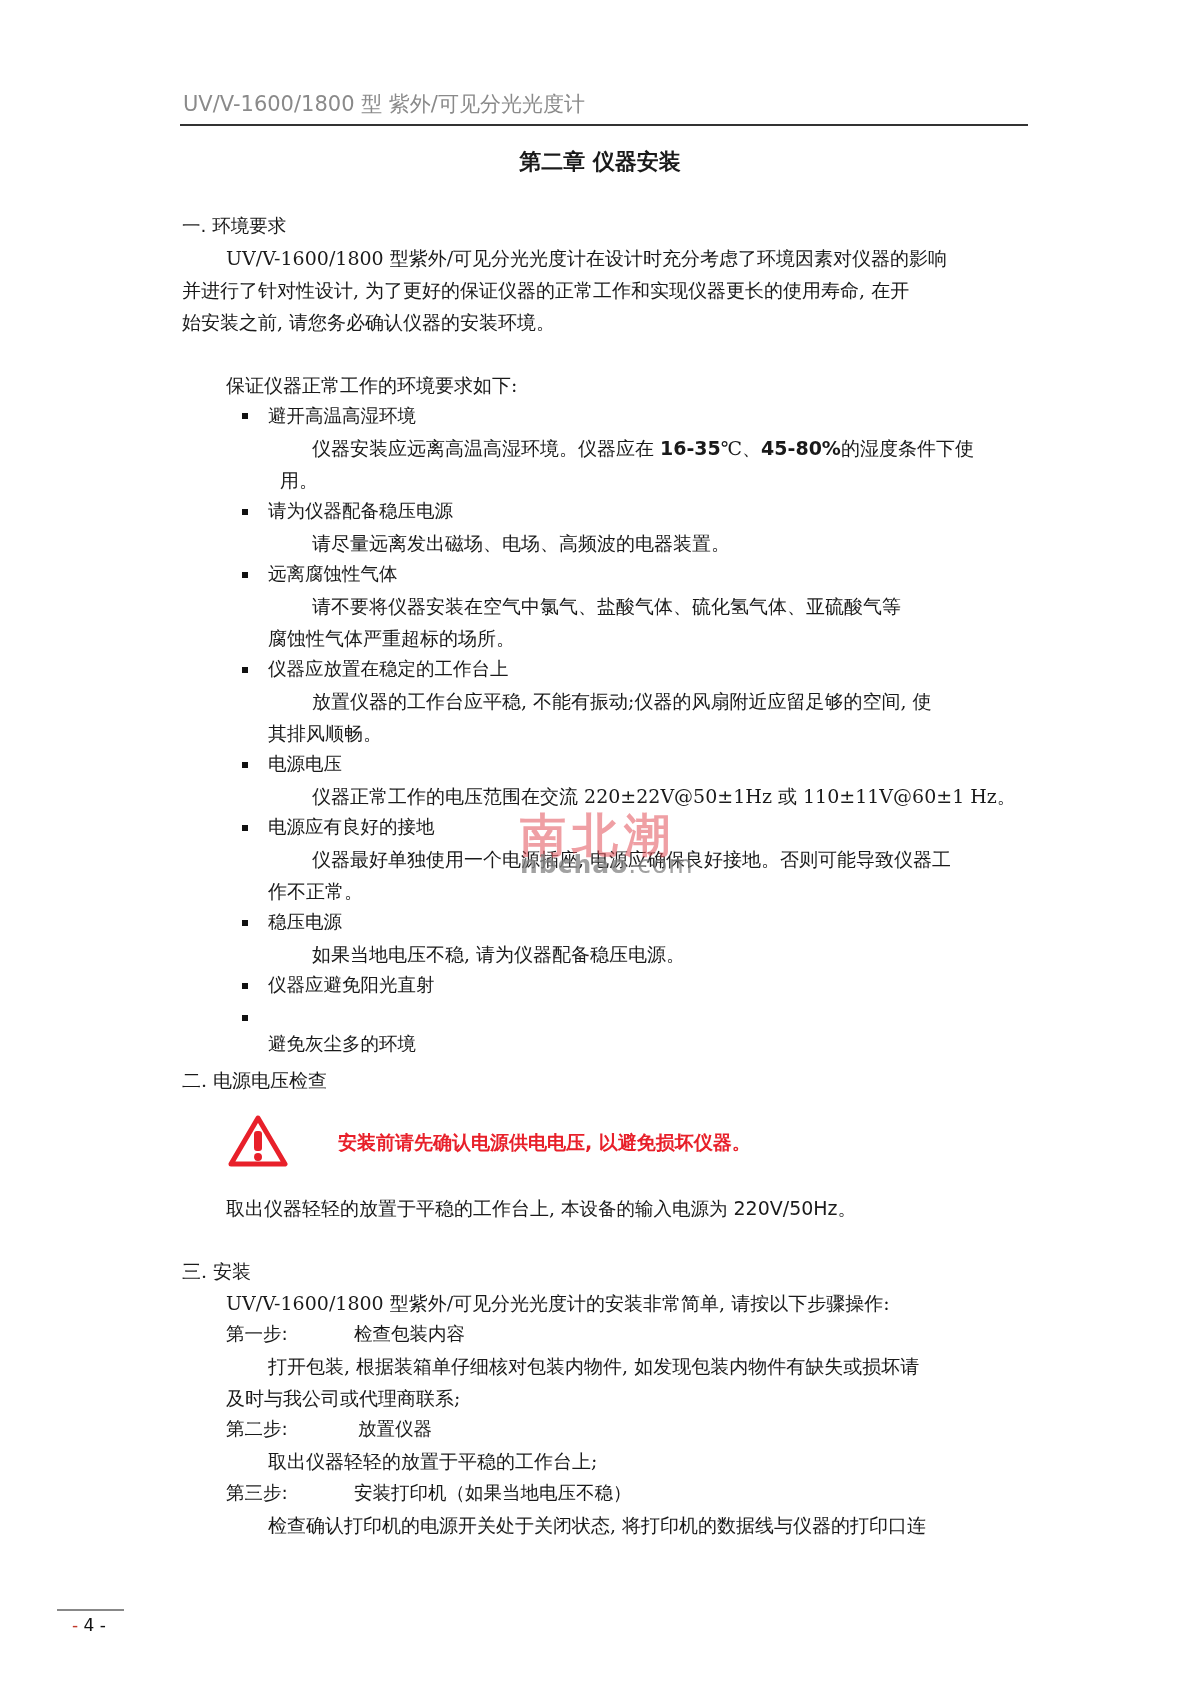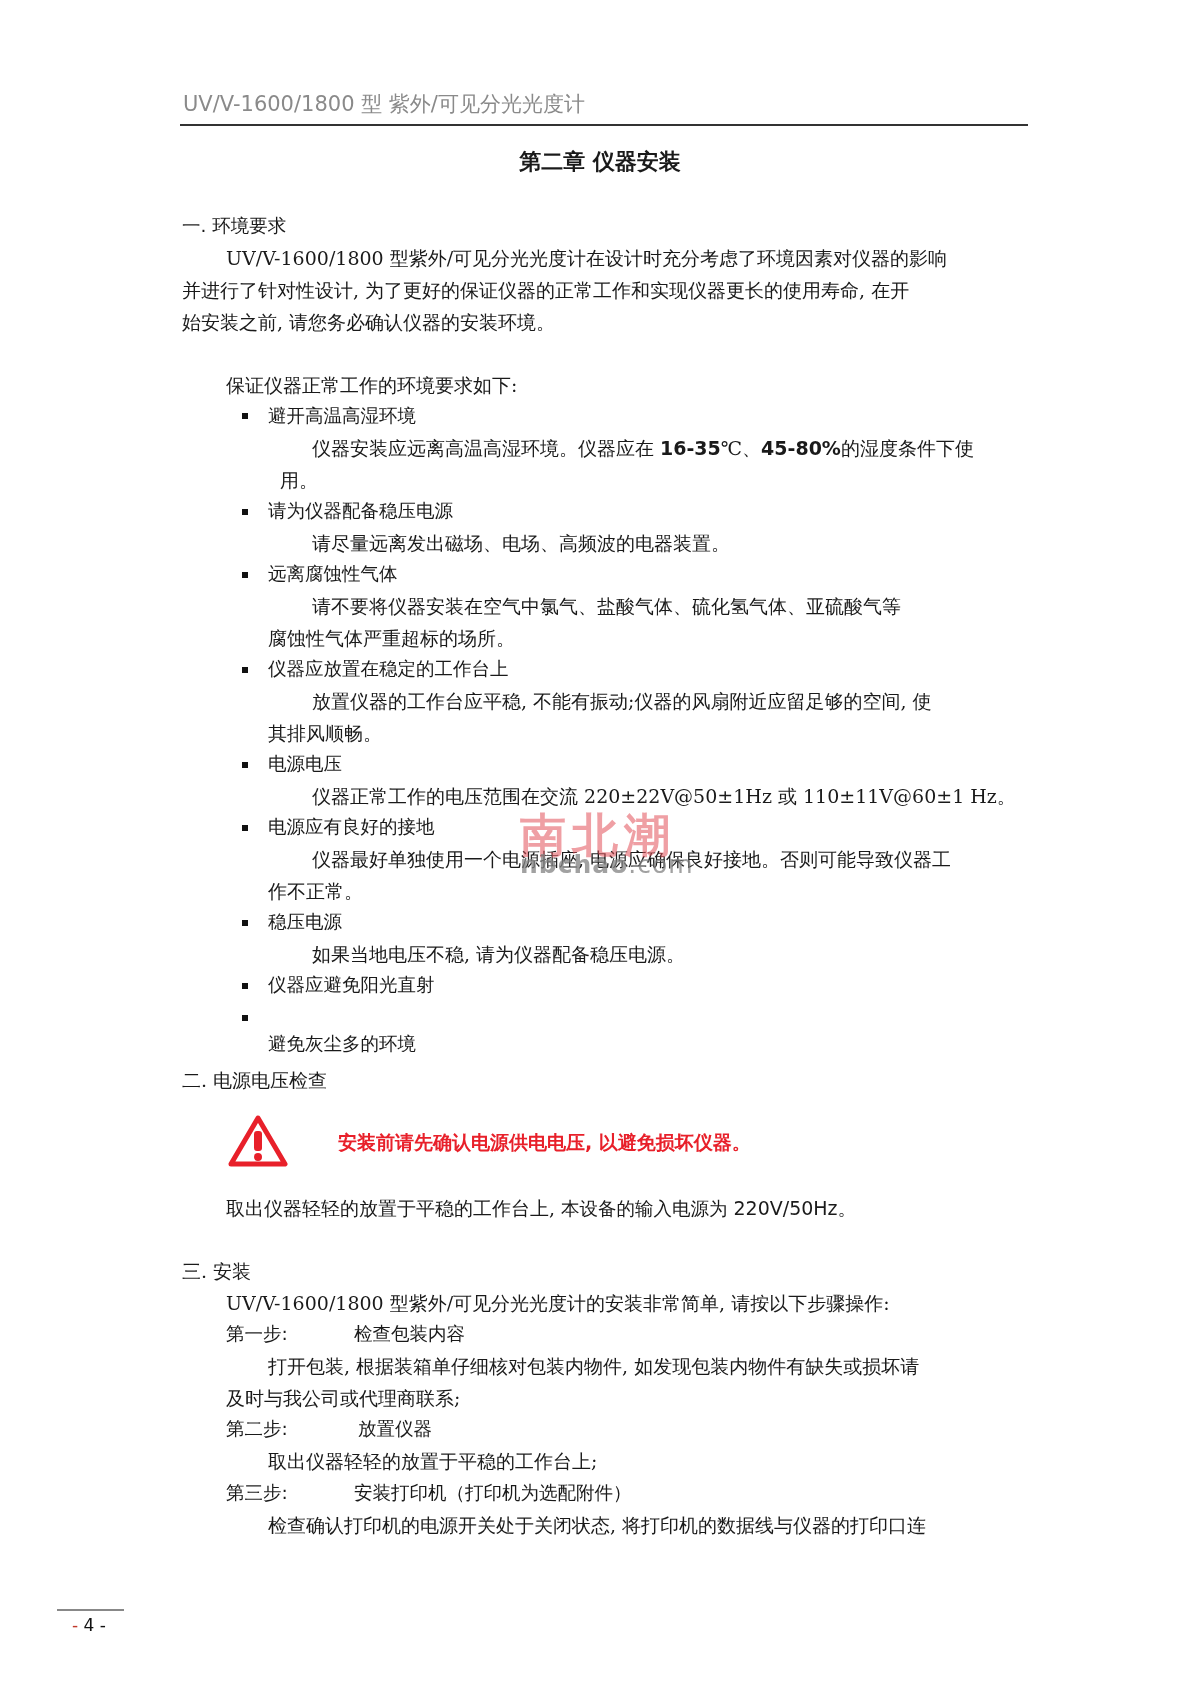--- a/index.html
+++ b/index.html
@@ -100,17 +100,17 @@
 <div class="abs t b" style="left:226px; top:1322px;">第一步:</div>
 <div class="abs t b" style="left:354px; top:1322px;">检查包装内容</div>
 <div class="abs t" style="left:268px; top:1354px;">打开包装, 根据装箱单仔细核对包装内物件, 如发现包装内物件有缺失或损坏请</div>
 <div class="abs t" style="left:226px; top:1386px;">及时与我公司或代理商联系;</div>
 
 <div class="abs t b" style="left:226px; top:1417px;">第二步:</div>
 <div class="abs t b" style="left:338px; top:1417px;margin-left:20px;">放置仪器</div>
 <div class="abs t" style="left:268px; top:1449px;">取出仪器轻轻的放置于平稳的工作台上;</div>
 
 <div class="abs t b" style="left:226px; top:1481px;">第三步:</div>
-<div class="abs t b" style="left:354px; top:1481px;">安装打印机（打印机为选配附件）</div>
+<div class="abs t b" style="left:354px; top:1481px;">安装打印机（如果当地电压不稳）</div>
 <div class="abs t" style="left:268px; top:1513px;">检查确认打印机的电源开关处于关闭状态, 将打印机的数据线与仪器的打印口连</div>
 
 <div class="footer-line"></div>
 <div class="abs pageno"><span class="dash1">-</span> <span>4</span> <span>-</span></div>
 
 </body></html>

